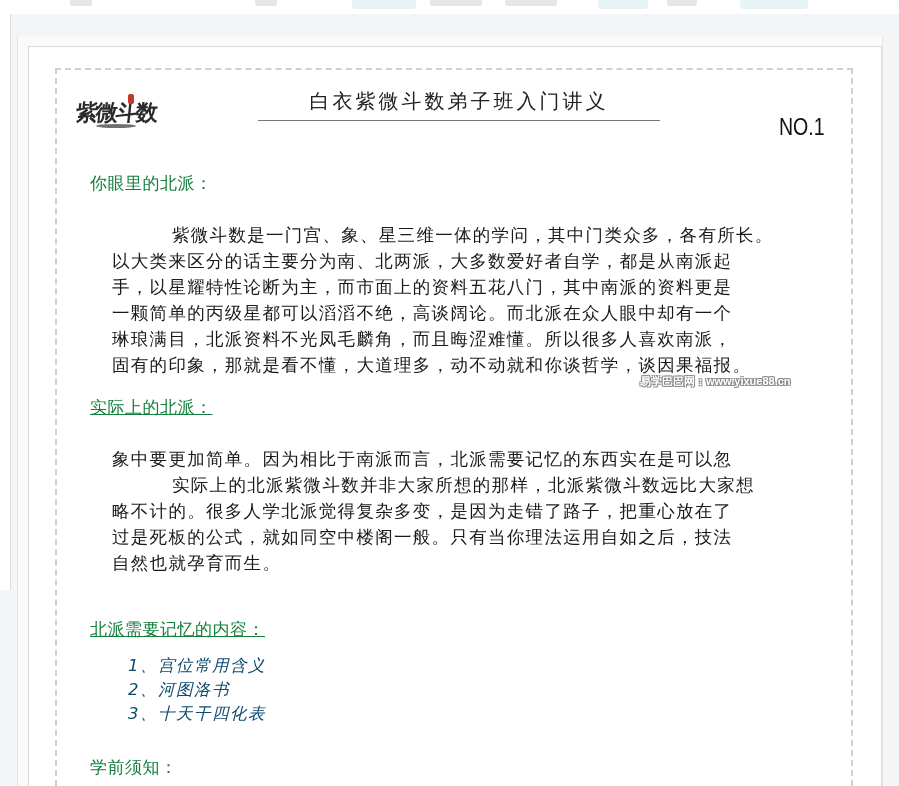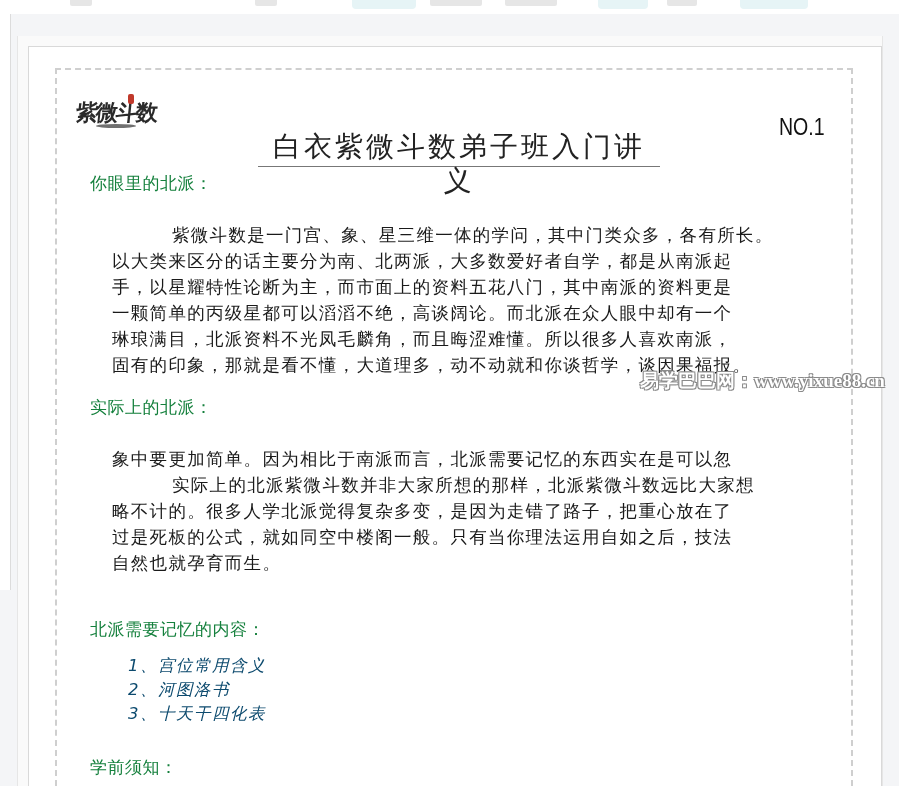--- a/index.html
+++ b/index.html
@@ -51,42 +51,41 @@
       color: #2a2a2a; letter-spacing: -2px; transform: skewX(-6deg);
     }
     .logo .seal {
       position: absolute; left: 52px; top: 2px; width: 6px; height: 10px; background: #c0392b; border-radius: 2px;
     }
     .logo .ink {
       position: absolute; left: 20px; top: 32px; width: 40px; height: 4px; background: #333; border-radius: 50%; opacity: .7;
     }
     .doc-title {
       position: absolute; left: 258px; top: 84px; width: 402px; height: 36px;
-      text-align: center; font-size: 28px; letter-spacing: 3px; color: #222;
+      text-align: center; font-size: 20px; letter-spacing: 3px; color: #222;
       border-bottom: 1px solid #777;
       line-height: 34px;
-      margin-top: 46px;
     }
     .doc-no {
       position: absolute; left: 779px; top: 114px;
       font-family: "Liberation Sans", sans-serif; font-size: 23px; color: #111;
       transform: scaleX(0.85); transform-origin: left;
     }
     .h { position: absolute; left: 90px; font-size: 17px; color: #15803d; letter-spacing: 0.5px; }
     .para {
       position: absolute; left: 96px; width: 720px;
       font-size: 17.5px; line-height: 26px; color: #1a1a1a; letter-spacing: 1.3px;
       margin: 16px;
     }
     .para .line { display: block; white-space: nowrap; }
     .para .line.indent { padding-left: 60px; }
     .list { position: absolute; left: 128px; font-family: "DejaVu Sans", sans-serif; font-size: 16.5px; color: #0c4a6e; line-height: 24px; letter-spacing: 1.5px; font-style: italic; }
     .watermark {
       position: absolute; left: 640px; top: 368px; width: 250px;
-      font-family: Liberation Serif, serif; font-size: 19px; font-weight: bold;
+      font-family: Liberation Sans, sans-serif; font-size: 11px; font-weight: bold;
       color: #ffffff; line-height: 26px;
       text-shadow: -1px -1px 0 #8a8a8a, 1px -1px 0 #8a8a8a, -1px 1px 0 #8a8a8a, 1px 1px 0 #8a8a8a;
       white-space: nowrap;
     }
   </style>
 </head>
 <body>
 
 <div class="topbar">
   <div class="txt" style="left:70px;width:22px;"></div>
@@ -119,30 +118,30 @@
 <div class="h" style="top:172px;">你眼里的北派：</div>
 <div class="para" style="top:206px;">
   <span class="line indent">紫微斗数是一门宫、象、星三维一体的学问，其中门类众多，各有所长。</span>
   <span class="line">以大类来区分的话主要分为南、北两派，大多数爱好者自学，都是从南派起</span>
   <span class="line">手，以星耀特性论断为主，而市面上的资料五花八门，其中南派的资料更是</span>
   <span class="line">一颗简单的丙级星都可以滔滔不绝，高谈阔论。而北派在众人眼中却有一个</span>
   <span class="line">琳琅满目，北派资料不光凤毛麟角，而且晦涩难懂。所以很多人喜欢南派，</span>
   <span class="line">固有的印象，那就是看不懂，大道理多，动不动就和你谈哲学，谈因果福报。</span>
 </div>
 
-<div class="h" style="top:396px;">实际上的北派：</div>
+<div class="h" style="top:396px;text-decoration:underline;">实际上的北派：</div>
 <div class="para" style="top:430px;">
   <span class="line">象中要更加简单。因为相比于南派而言，北派需要记忆的东西实在是可以忽</span>
   <span class="line indent">实际上的北派紫微斗数并非大家所想的那样，北派紫微斗数远比大家想</span>
   <span class="line">略不计的。很多人学北派觉得复杂多变，是因为走错了路子，把重心放在了</span>
   <span class="line">过是死板的公式，就如同空中楼阁一般。只有当你理法运用自如之后，技法</span>
   <span class="line">自然也就孕育而生。</span>
 </div>
 
-<div class="h" style="top:618px;">北派需要记忆的内容：</div>
+<div class="h" style="top:618px;text-decoration:underline;">北派需要记忆的内容：</div>
 <div class="list" style="top:654px;">
   <div>1、宫位常用含义</div>
   <div>2、河图洛书</div>
   <div>3、十天干四化表</div>
 </div>
 
 <div class="h" style="top:756px;">学前须知：</div>
 
 <div class="watermark">
   <div>易学巴巴网：www.yixue88.cn</div>

